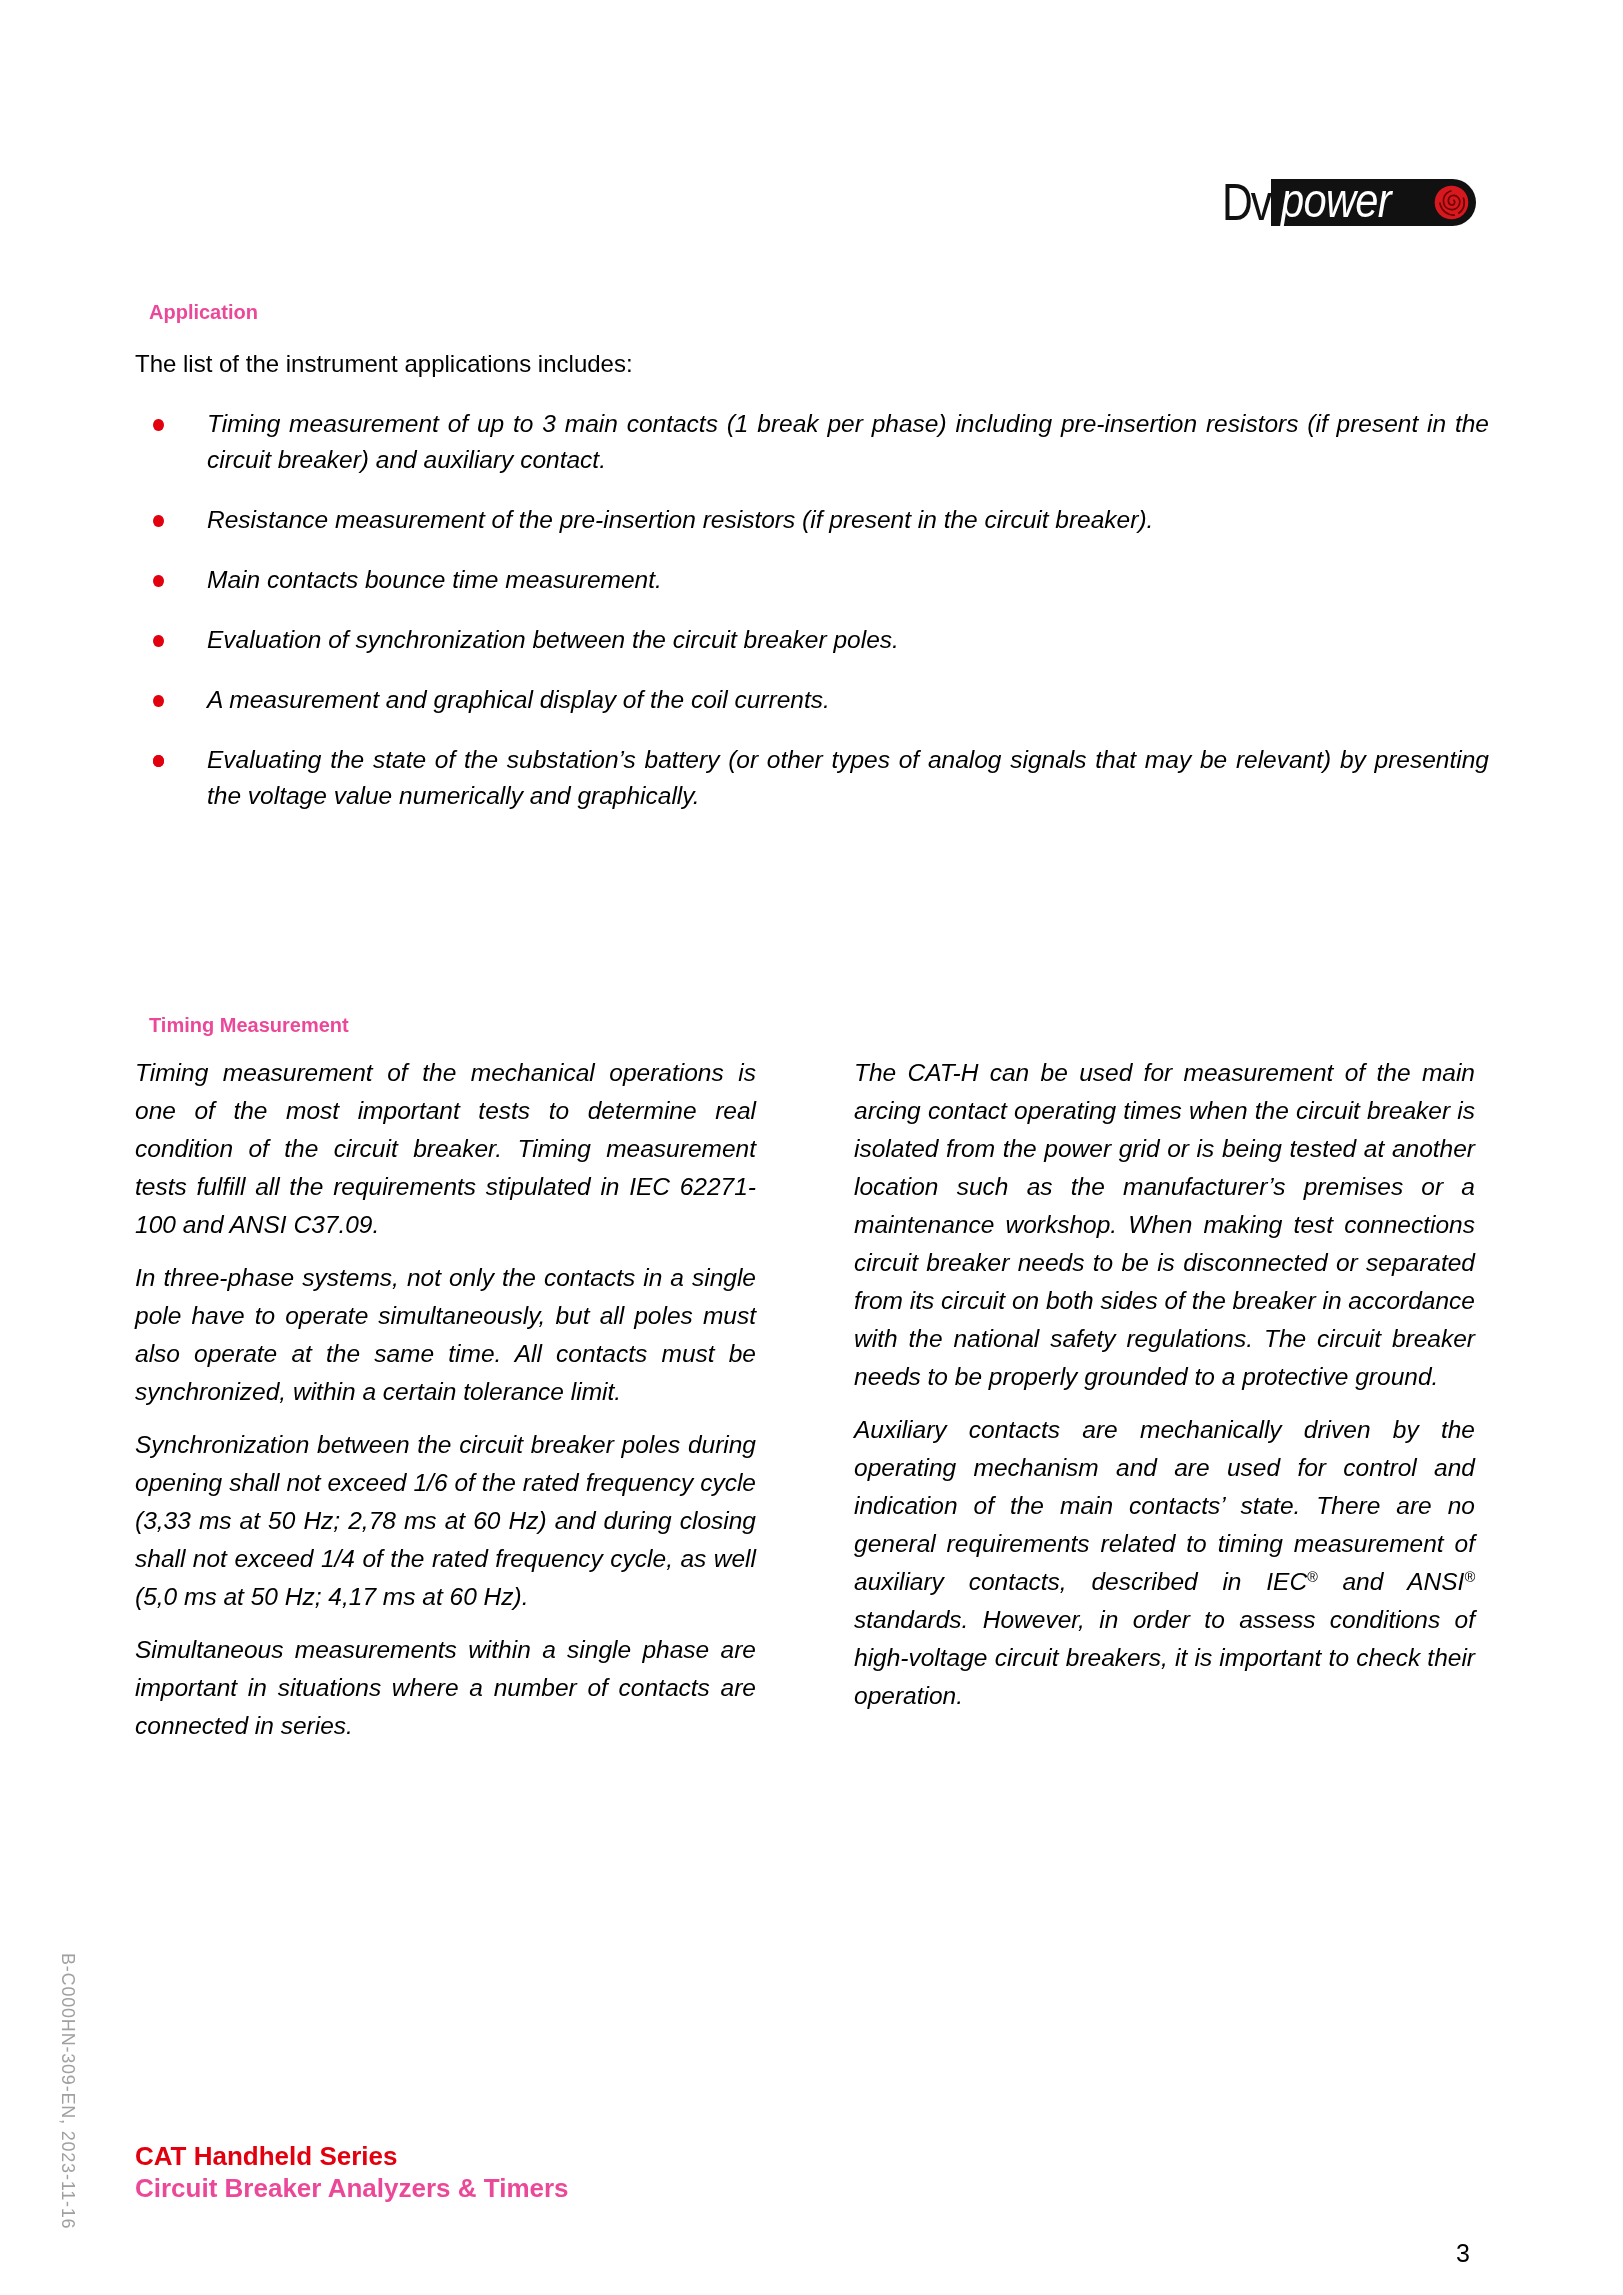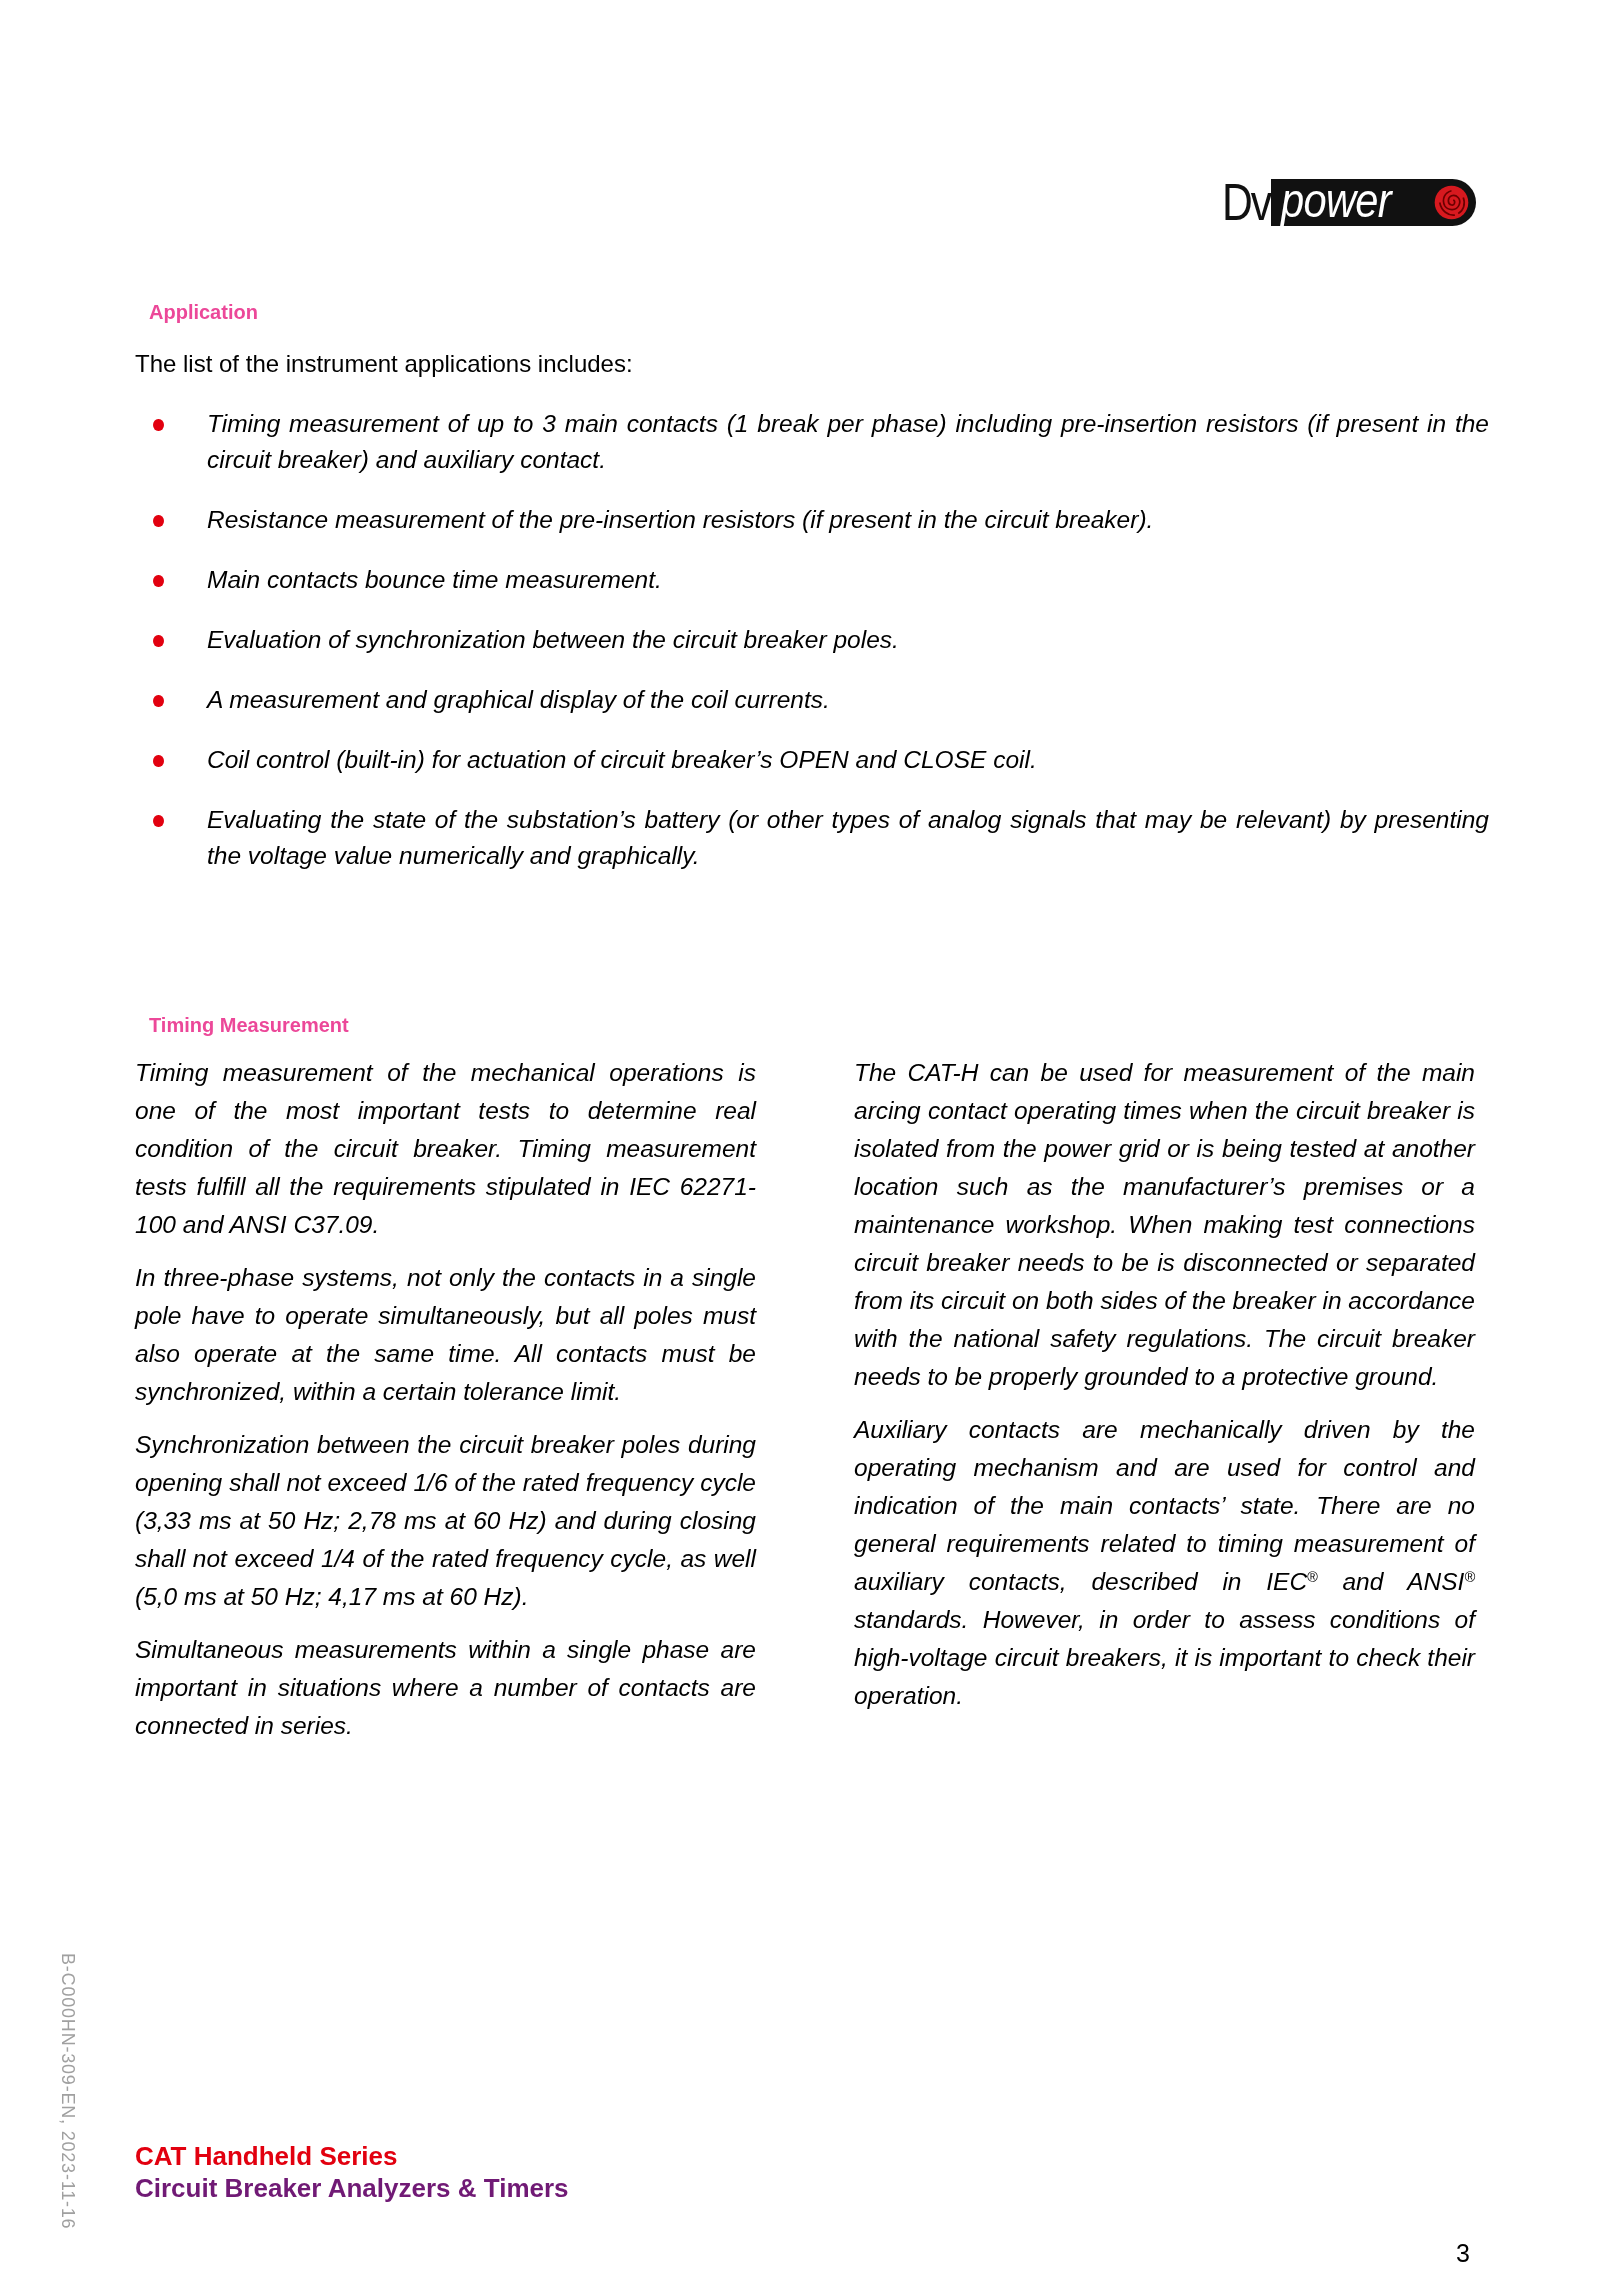--- a/index.html
+++ b/index.html
@@ -25,21 +25,21 @@
 
   .col { position:absolute; top:1054px; width:621px; font-size:24.5px; line-height:38px; text-align:justify; }
   .col p { margin:0 0 15px 0;font-style:italic; }
   .col.left { left:135px; }
   .col.right { left:854px; }
   sup { font-size:14.4px; line-height:0; vertical-align:8.5px; }
 
   .sidecode { position:absolute; left:57px; top:1953px; font-size:18px; color:#a0a0a0;
               writing-mode:vertical-rl; letter-spacing:0.8px; }
   .footer-series { position:absolute; left:135px; top:2141px; font-size:26px; font-weight:bold; color:#e2000f;text-align:center; }
-  .footer-sub { position:absolute; left:135px; top:2173px; font-size:26px; font-weight:bold; color:#701a75; }
+  .footer-sub { position:absolute; left:135px; top:2173px; font-size:26px; font-weight:bold; color:#ec4899; }
   .page-num { position:absolute; left:1456px; top:2239px; font-size:25px; color:#000; }
 </style>
 </head>
 <body>
 
 <div class="logo">
   <div class="pill"></div>
   <span class="dv">Dv</span>
   <span class="power">power</span>
   <svg class="rose" viewBox="0 0 44 44">
@@ -51,21 +51,21 @@
 
 <h2 class="section" style="top:287px;">Application</h2>
 <div class="intro">The list of the instrument applications includes:</div>
 
 <ul class="bullets">
   <li><span class="dot"></span><span>Timing measurement of up to 3 main contacts (1 break per phase) including pre-insertion resistors (if present in the circuit breaker) and auxiliary contact.</span></li>
   <li><span class="dot"></span><span>Resistance measurement of the pre-insertion resistors (if present in the circuit breaker).</span></li>
   <li><span class="dot"></span><span>Main contacts bounce time measurement.</span></li>
   <li><span class="dot"></span><span>Evaluation of synchronization between the circuit breaker poles.</span></li>
   <li><span class="dot"></span><span>A measurement and graphical display of the coil currents.</span></li>
-  <li><span class="dot"></span><span>Coil control (built-in) for actuation of circuit breaker’s OPEN and CLOSE coil.</span></li>
+  <li><span class="dot"></span></li>
   <li><span class="dot"></span><span>Evaluating the state of the substation’s battery (or other types of analog signals that may be relevant) by presenting the voltage value numerically and graphically.</span></li>
 </ul>
 
 <h2 class="section" style="top:1000px;">Timing Measurement</h2>
 
 <div class="col left">
   <p>Timing measurement of the mechanical operations is one of the most important tests to determine real condition of the circuit breaker. Timing measurement tests fulfill all the requirements stipulated in IEC 62271-100 and ANSI C37.09.</p>
   <p>In three-phase systems, not only the contacts in a single pole have to operate simultaneously, but all poles must also operate at the same time. All contacts must be synchronized, within a certain tolerance limit.</p>
   <p>Synchronization between the circuit breaker poles during opening shall not exceed 1/6 of the rated frequency cycle (3,33 ms at 50 Hz; 2,78 ms at 60 Hz) and during closing shall not exceed 1/4 of the rated frequency cycle, as well (5,0 ms at 50 Hz; 4,17 ms at 60 Hz).</p>
   <p>Simultaneous measurements within a single phase are important in situations where a number of contacts are connected in series.</p>

